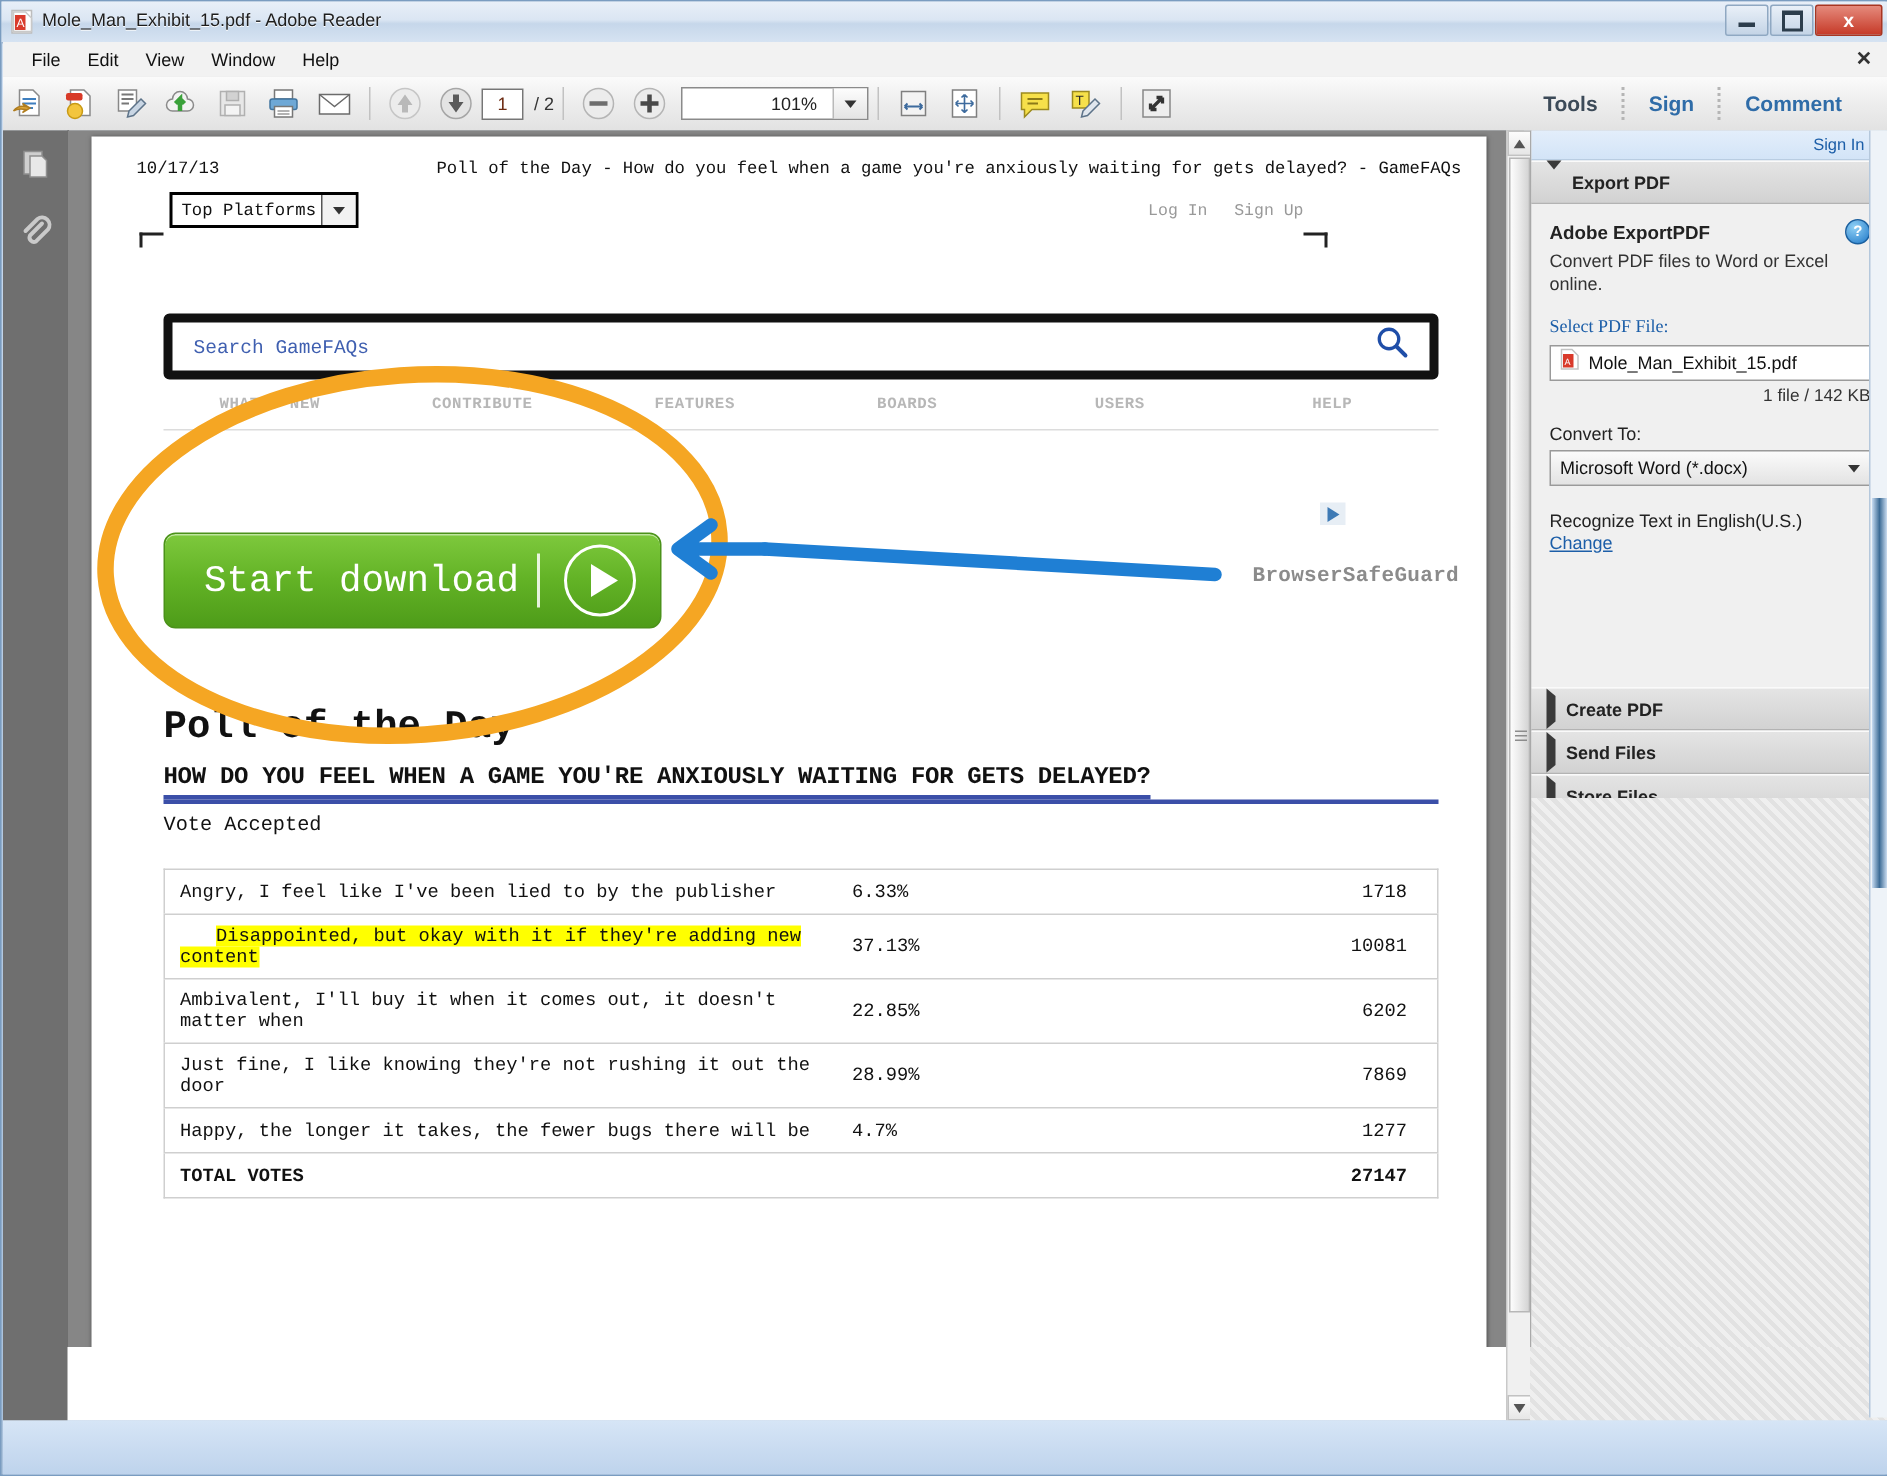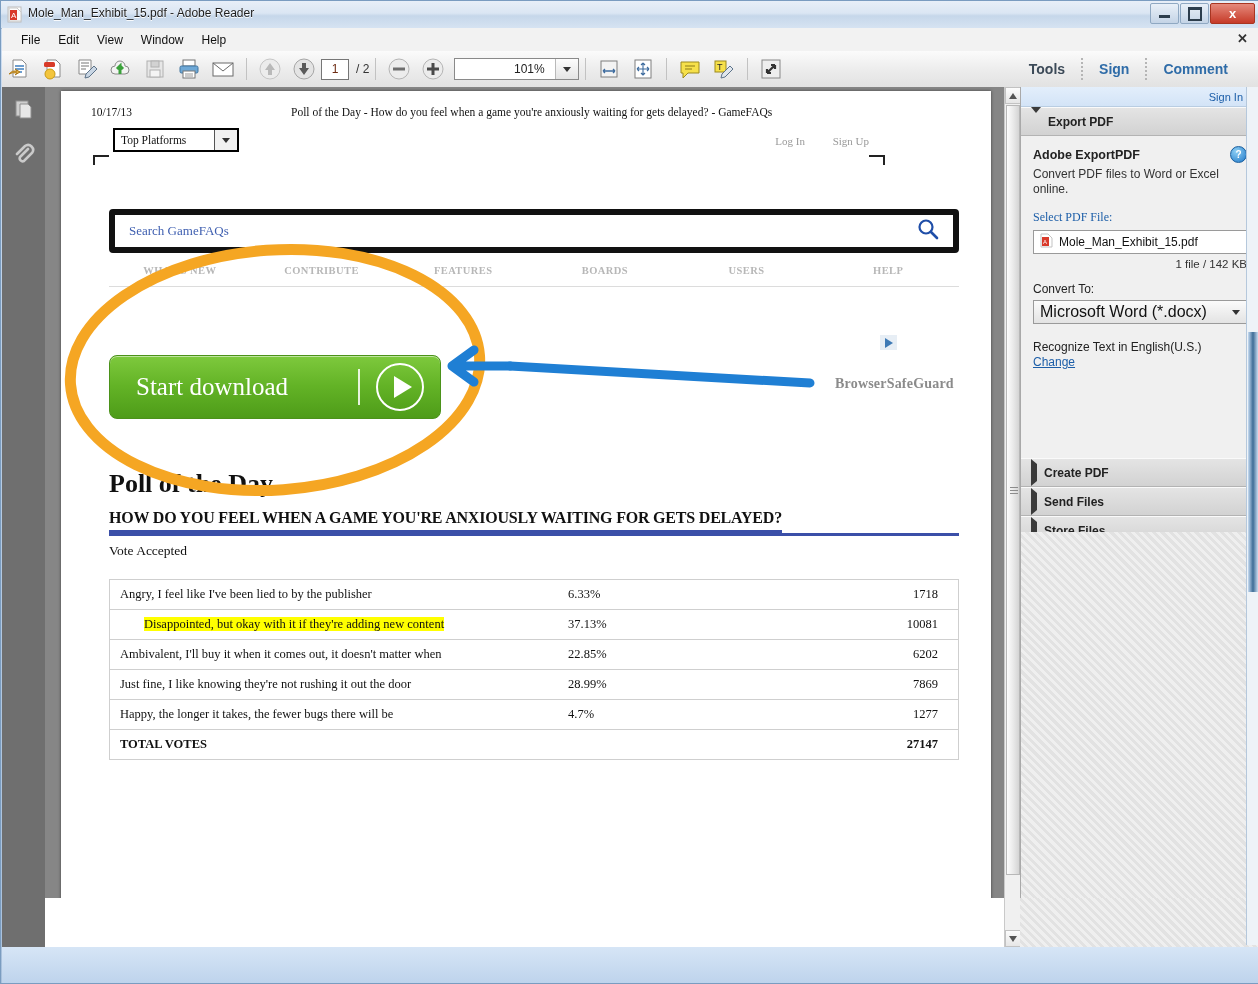--- a/index.html
+++ b/index.html
@@ -149,21 +149,21 @@
     display:flex;align-items:center;padding-left:6px;box-sizing:border-box;
   }
   .filebox .fname{font-size:12px;color:#111;margin-left:6px;}
   .filemeta{font-size:11.5px;color:#333;text-align:right;margin-top:4px;}
   .lbl-plain{font-size:12px;color:#222;margin-top:12px;}
   .selectbox{
     margin-top:4px;height:24px;border:1px solid #9a9a9a;
     background:linear-gradient(to bottom,#fbfbfb,#e3e3e3);
     display:flex;align-items:center;padding:0 6px;box-sizing:border-box;
   }
-  .selectbox .sv{font-size:16px;color:#111;flex:1;}
+  .selectbox .sv{font-size:12px;color:#111;flex:1;}
   .recog{font-size:12px;color:#222;margin-top:16px;line-height:15px;}
   .recog a{color:#1c5ea8;text-decoration:underline;}
   .convert-wrap{display:flex;justify-content:center;margin-top:22px;}
   .convert-btn{
     width:100px;height:26px;border:1px solid #8f8f8f;
     background:linear-gradient(to bottom,#fbfbfb,#e0e0e0);
     font-size:12px;color:#111;display:flex;align-items:center;justify-content:center;
   }
   .pnl-sec{
     height:27px;background:linear-gradient(to bottom,#e4e4e4,#d2d2d2);
@@ -198,21 +198,21 @@
   .bottom-hatch{
     position:absolute;left:1019px;top:897px;width:238px;height:49px;
     background:repeating-linear-gradient(45deg,#efefef 0 3px,#e2e2e2 3px 6px);
   }
   .statusbar{
     position:absolute;left:1px;top:946px;width:1256px;height:36px;
     background:linear-gradient(to bottom,#d6e5f6,#bed3ec);
   }
 
   
-  .pg{position:relative;width:820px;height:870px;font-family:Liberation Serif, serif;}
+  .pg{position:relative;width:820px;height:870px;font-family:Liberation Mono, monospace;}
   .hdr-date{position:absolute;left:30px;top:15px;font-size:11.5px;color:#111;}
   .hdr-title{position:absolute;left:230px;top:15px;font-size:11.5px;color:#111;white-space:nowrap;}
   .platsel{
     position:absolute;left:52px;top:37px;width:126px;height:24px;
     border:2px solid #000;background:#fff;box-sizing:border-box;display:flex;align-items:center;
   }
   .platsel .pv{font-size:11.5px;color:#111;padding-left:6px;flex:1;}
   .platsel .pd{
     width:22px;height:20px;border-left:1px solid #555;background:#f2f2f2;
     display:flex;align-items:center;justify-content:center;

